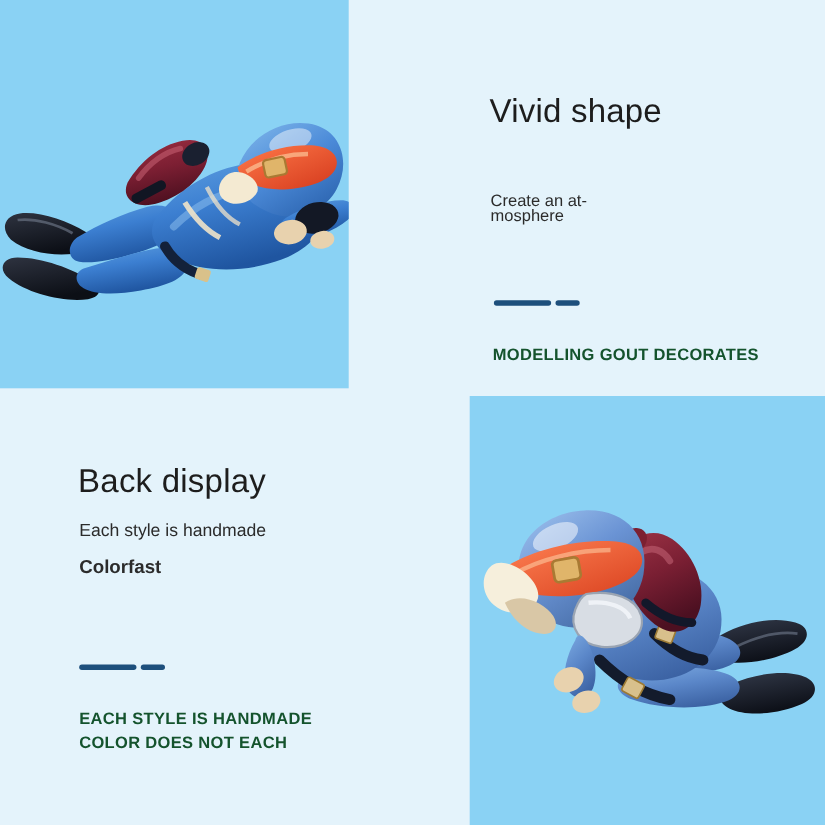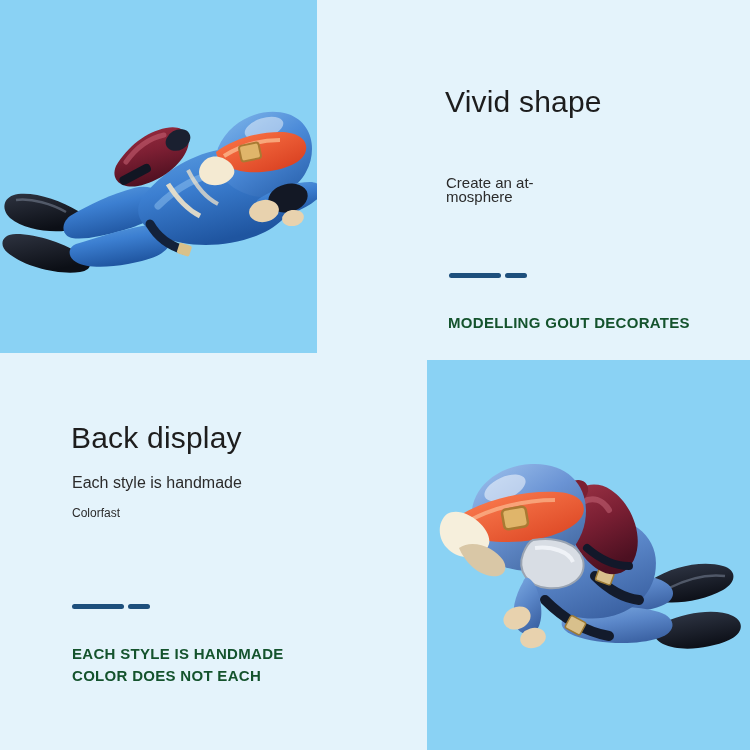--- a/index.html
+++ b/index.html
@@ -75,21 +75,21 @@
   
   #vivid-headline { left: 13px; top: 49px; }
   #vivid-sub-1 { left: 14px; top: 112px; font-size: 13px; }
   #vivid-sub-2 { left: 14px; top: 140px; font-size: 15px; line-height: 13.5px; white-space: normal; width: 90px; }
   #vivid-dash { left: 17px; top: 237px; width: 90px; }
   #vivid-caption { left: 16px; top: 276px; }
 
   
   #back-headline { left: 71px; top: 56px; margin-top: 12px; }
   #back-sub-1 { left: 72px; top: 121px; font-size: 16px; }
-  #back-sub-2 { left: 72px; top: 153px; font-size: 12px; }
+  #back-sub-2 { left: 72px; top: 153px; font-size: 17px; font-weight: bold; }
   #back-dash { left: 72px; top: 251px; width: 90px; }
   #back-caption { left: 72px; top: 290px; }
 
   
   .diver { position: absolute; }
   .diver svg { display: block; }
 </style>
 </head>
 <body>
 

